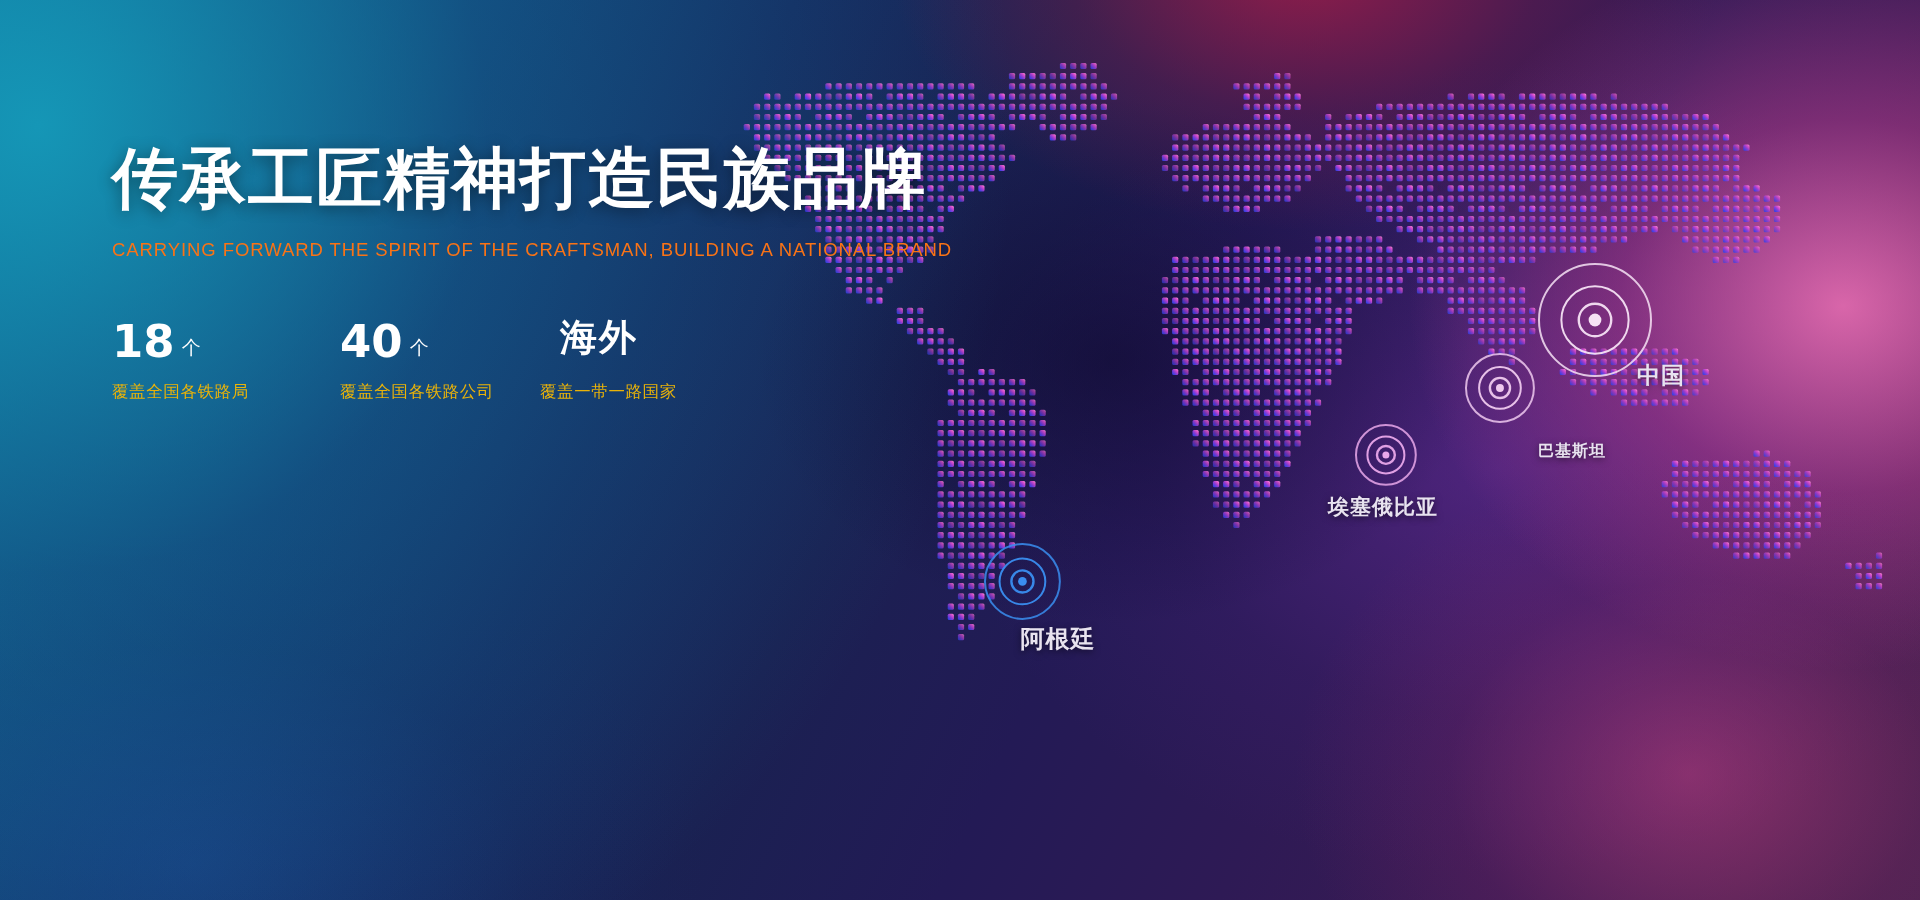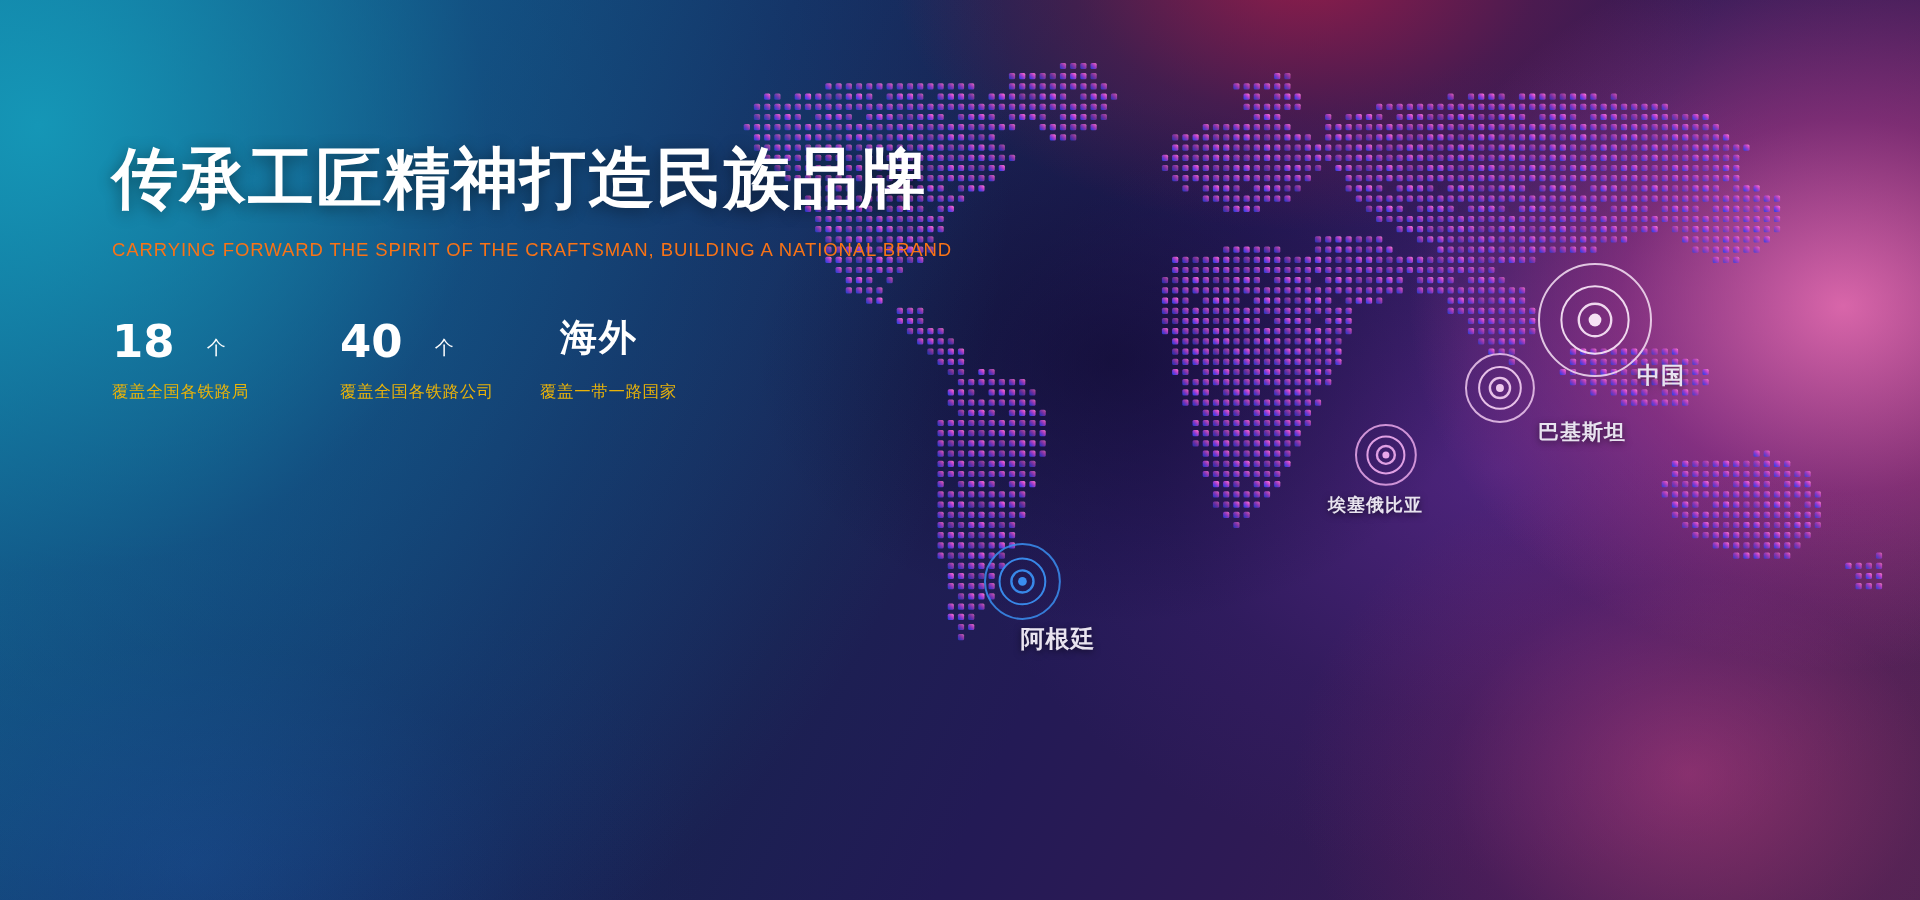--- a/index.html
+++ b/index.html
@@ -105,21 +105,20 @@
     display:flex;
     align-items:flex-start;
   }
   .stat{ }
   .stat:nth-child(1){ width:228px; }
   .stat:nth-child(2){ width:200px; }
   .stat-top{
     display:flex;
     align-items:baseline;
     height:50px;
-    gap:25px;
   }
   .stat-value{
     font-size:45px;
     font-weight:800;
     color:#ffffff;
     line-height:1;
     letter-spacing:0px;
     font-family:"DejaVu Sans","Liberation Sans",sans-serif;
   }
   .stat-value.cjk{ font-size:37px; letter-spacing:2px;margin-left:20px; }
@@ -2178,30 +2177,30 @@
         </svg>
         <div class="marker-label" style="font-size: 23px; left: 100px; top: 98px;">中国</div>
       </div>
       <div class="marker" style="left: 1464.04px; top: 352.04px; width: 71.92px; height: 71.92px;">
         <svg width="71.92" height="71.92" viewBox="0 0 71.92 71.92" class="rings">
           <circle cx="35.96" cy="35.96" r="33.96" fill="none" stroke="#efc9ee" stroke-width="2" opacity="0.85"></circle>
           <circle cx="35.96" cy="35.96" r="20.8568" fill="none" stroke="#efc9ee" stroke-width="2" opacity="0.95"></circle>
           <circle cx="35.96" cy="35.96" r="10.068800000000001" fill="none" stroke="#efc9ee" stroke-width="2.4" opacity="0.95"></circle>
           <circle cx="35.96" cy="35.96" r="3.9556" fill="#efc9ee"></circle>
         </svg>
-        <div class="marker-label" style="font-size: 21px; left: 73.96px; top: 66px;">巴基斯坦</div>
+        <div class="marker-label" style="font-size: 16px; left: 73.96px; top: 89px;">巴基斯坦</div>
       </div>
       <div class="marker" style="left: 1354.1px; top: 423.1px; width: 63.8px; height: 63.8px;">
         <svg width="63.800000000000004" height="63.800000000000004" viewBox="0 0 63.800000000000004 63.800000000000004" class="rings">
           <circle cx="31.900000000000002" cy="31.900000000000002" r="29.900000000000002" fill="none" stroke="#e9a8ea" stroke-width="2" opacity="0.85"></circle>
           <circle cx="31.900000000000002" cy="31.900000000000002" r="18.502" fill="none" stroke="#e9a8ea" stroke-width="2" opacity="0.95"></circle>
           <circle cx="31.900000000000002" cy="31.900000000000002" r="8.932000000000002" fill="none" stroke="#e9a8ea" stroke-width="2.4" opacity="0.95"></circle>
           <circle cx="31.900000000000002" cy="31.900000000000002" r="3.5090000000000003" fill="#e9a8ea"></circle>
         </svg>
-        <div class="marker-label" style="font-size: 18px; left: -26.1px; top: 69.9px;">埃塞俄比亚</div>
+        <div class="marker-label" style="font-size: 21px; left: -26.1px; top: 69.9px;">埃塞俄比亚</div>
       </div>
       <div class="marker" style="left: 982.56px; top: 541.56px; width: 78.88px; height: 78.88px;">
         <svg width="78.88000000000001" height="78.88000000000001" viewBox="0 0 78.88000000000001 78.88000000000001" class="rings">
           <circle cx="39.440000000000005" cy="39.440000000000005" r="37.440000000000005" fill="none" stroke="#3a8ef0" stroke-width="2" opacity="0.85"></circle>
           <circle cx="39.440000000000005" cy="39.440000000000005" r="22.8752" fill="none" stroke="#3a8ef0" stroke-width="2" opacity="0.95"></circle>
           <circle cx="39.440000000000005" cy="39.440000000000005" r="11.043200000000002" fill="none" stroke="#3a8ef0" stroke-width="2.4" opacity="0.95"></circle>
           <circle cx="39.440000000000005" cy="39.440000000000005" r="4.338400000000001" fill="#3a8ef0"></circle>
         </svg>
         <div class="marker-label" style="font-size: 24px; left: 38px; top: 81.44px;">阿根廷</div>
       </div>

